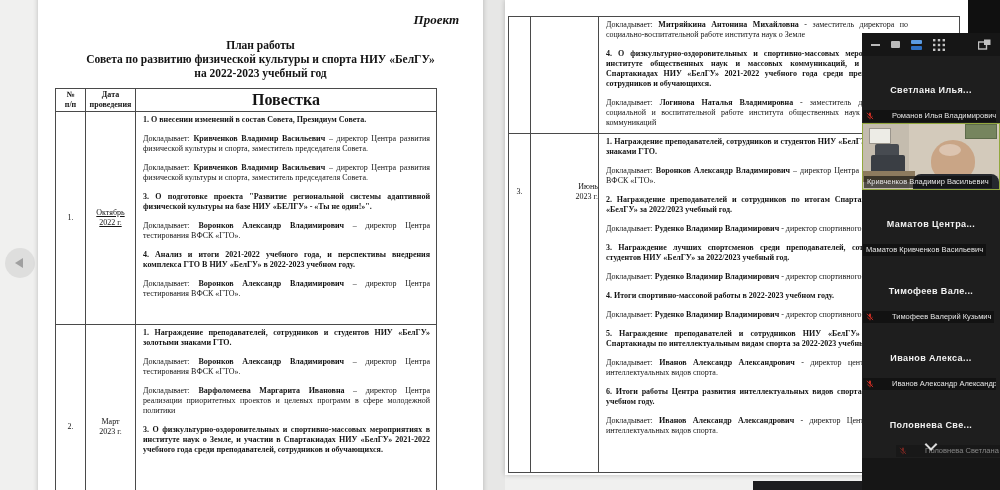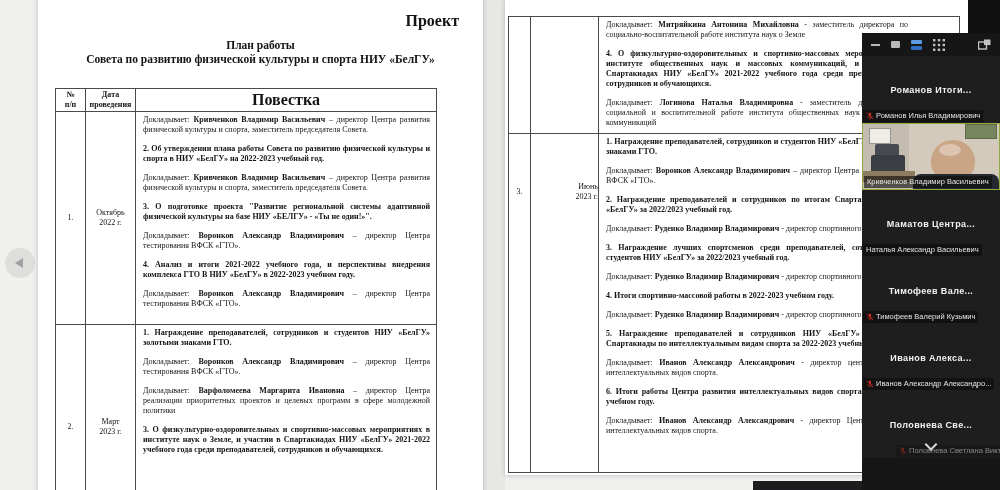--- a/index.html
+++ b/index.html
@@ -5,21 +5,21 @@
   html,body{margin:0;padding:0;width:1000px;height:490px;overflow:hidden;
     background:#f0f0ef;font-family:"Liberation Serif",serif;}
   #screen{position:relative;width:1000px;height:490px;overflow:hidden;}
 
   
   .page{position:absolute;background:#ffffff;box-shadow:0 0 5px rgba(0,0,0,.22);color:#141414;}
   #page-left{left:38px;top:-6px;width:445px;height:506px;}
   #page-right{left:505px;top:0;width:495px;height:475px;}
   .page-gap{position:absolute;left:483px;top:0;width:22px;height:490px;background:#e7e7e6;}
 
-  .watermark{position:absolute;top:18px;right:24px;font-weight:bold;font-size:16px;}
+  .watermark{position:absolute;top:18px;right:24px;font-weight:bold;font-size:13px;font-style:italic;}
   .doc-title{position:absolute;left:0;right:0;top:44px;text-align:center;font-weight:bold;
     font-size:11.5px;line-height:14px;}
 
   .doc-table{position:absolute;border:1px solid #4a4a4a;display:flex;flex-direction:column;
     box-sizing:border-box;background:#fff;}
   #table-left{left:17px;top:94px;width:382px;height:418px;}
   #table-right{left:3px;top:16px;width:452px;height:457px;}
   .t-row{display:flex;border-top:1px solid #4a4a4a;box-sizing:border-box;overflow:hidden;min-height:0;}
   .doc-table .t-row:first-child{border-top:none;}
   .c-num,.c-date{border-right:1px solid #4a4a4a;box-sizing:border-box;display:flex;
@@ -48,21 +48,21 @@
   .ic-strip i{display:block;width:11px;height:4px;border-radius:1px;}
   .ic-strip i:nth-child(1){background:#5b9be2;}
   .ic-strip i:nth-child(2){background:#2e6fc2;}
   .ic-popout{margin-left:auto;}
 
   .tile{position:relative;height:67px;background:#1e1e1e;box-sizing:border-box;overflow:hidden;}
   .tile .center-name{position:absolute;top:50%;left:0;right:0;transform:translateY(-50%);
     text-align:center;color:#f2f2f2;font-weight:bold;font-size:9px;letter-spacing:.4px;white-space:nowrap;}
   .tile .name-label{position:absolute;left:1px;bottom:1px;max-width:133px;background:rgba(12,12,12,.62);
     color:#e4e4e4;font-size:7.5px;line-height:10px;padding:1px 3px;display:flex;align-items:center;
-    gap:2px;white-space:nowrap;overflow:hidden;box-sizing:border-box;}
+    gap:18px;white-space:nowrap;overflow:hidden;box-sizing:border-box;}
   .tile .name-label.faded{opacity:.5;margin-left:33px;}
   .tile.video{border:1px solid #93a83e;}
   .chev{position:absolute;left:50%;bottom:9px;width:7px;height:7px;border-right:2px solid #dcdcdc;
     border-bottom:2px solid #dcdcdc;transform:translateX(-50%) rotate(45deg);}
 
   
   .scene{position:absolute;inset:0;background:#d3cabb;}
   .scene .wallshade{position:absolute;left:0;top:0;width:46px;height:100%;background:#c4bcae;}
   .scene .frame{position:absolute;left:6px;top:4px;width:20px;height:14px;background:#edece6;border:1px solid #9a958c;}
   .scene .pic{position:absolute;right:2px;top:0;width:30px;height:13px;background:#76855e;border:1px solid #5d6b4a;}
@@ -83,46 +83,47 @@
 
 <div id="screen">
 
   <div class="page-gap"></div>
 
   <div class="page" id="page-left">
     <div class="watermark">Проект</div>
     <div class="doc-title">
       <div>План работы</div>
       <div>Совета по развитию физической культуры и спорта НИУ «БелГУ»</div>
+      <div>на 2022-2023 учебный год</div>
     </div>
     <div class="doc-table" id="table-left">
         <div class="t-row t-header" style="height: 22px;">
           <div class="c-num" style="width: 30px;">
             <div>№</div>
             <div>п/п</div>
           </div>
           <div class="c-date" style="width: 50px;">
             <div>Дата</div>
             <div>проведения</div>
           </div>
           <div class="c-agenda" style="display: flex; flex-direction: column; justify-content: center; align-items: center; padding: 0px;">
             <div>Повестка</div>
           </div>
         </div>
         <div class="t-row" style="height: 213px;">
           <div class="c-num" style="width: 30px; justify-content: center;">
             <div>1.</div>
           </div>
-          <div class="c-date" style="width: 50px; justify-content: center;">
+          <div class="c-date" style="width: 50px; justify-content: center; text-decoration: underline;">
             <div>Октябрь</div>
             <div>2022 г.</div>
           </div>
           <div class="c-agenda">
+            <p><span class="b">1. О внесении изменений в состав Совета, Президиум Совета.</span></p>
             <p><span>Докладывает: </span><span class="b">Кривченков Владимир Васильевич</span><span> – директор Центра развития физической культуры и спорта, заместитель председателя Совета.</span></p>
-            <p><span class="b">2. Об утверждении плана работы Совета по развитию физической культуры и спорта в НИУ «БелГУ» на 2022-2023 учебный год.</span></p>
             <p><span>Докладывает: </span><span class="b">Кривченков Владимир Васильевич</span><span> – директор Центра развития физической культуры и спорта, заместитель председателя Совета.</span></p>
             <p><span class="b">3. О подготовке проекта "Развитие региональной системы адаптивной физической культуры на базе НИУ «БЕЛГУ» - «Ты не один!»".</span></p>
             <p><span>Докладывает: </span><span class="b">Воронков Александр Владимирович</span><span> – директор Центра тестирования ВФСК «ГТО».</span></p>
             <p><span class="b">4. Анализ и итоги 2021-2022 учебного года, и перспективы внедрения комплекса ГТО В НИУ «БелГУ» в 2022-2023 учебном году.</span></p>
             <p><span>Докладывает: </span><span class="b">Воронков Александр Владимирович</span><span> – директор Центра тестирования ВФСК «ГТО».</span></p>
           </div>
         </div>
         <div class="t-row" style="flex: 1 1 0%;">
           <div class="c-num" style="width: 30px; padding-top: 97px;">
             <div>2.</div>
@@ -207,21 +208,21 @@
       </span>
       <span class="ic ic-popout">
         <svg width="13" height="11" viewBox="0 0 13 11">
           <rect x="0.5" y="3" width="8" height="7" fill="none" stroke="#c2c2c2" stroke-width="1.4"></rect>
           <rect x="6" y="0.5" width="6.5" height="5.5" fill="#c2c2c2"></rect>
         </svg>
       </span>
     </div>
     <div id="tiles">
         <div class="tile">
-          <div class="center-name">Романов Итоги...</div>
+          <div class="center-name">Светлана Илья...</div>
           <div class="name-label">
             <span style="display: inline-flex;">
               <svg width="8" height="8" viewBox="0 0 12 12">
                 <rect x="4.6" y="0.8" width="2.8" height="5.6" rx="1.4" fill="#d93025"></rect>
                 <path d="M2.6 5.6a3.4 3.4 0 0 0 6.8 0" stroke="#d93025" stroke-width="1" fill="none"></path>
                 <line x1="6" y1="9" x2="6" y2="11" stroke="#d93025" stroke-width="1"></line>
                 <line x1="1.4" y1="1.2" x2="10.6" y2="10.6" stroke="#d93025" stroke-width="1.3"></line>
               </svg>
             </span>
             <span>Романов Илья Владимирович</span>
@@ -238,21 +239,21 @@
             <div class="head"></div>
             <div class="suit"></div>
           </div>
           <div class="name-label">
             <span>Кривченков Владимир Васильевич</span>
           </div>
         </div>
         <div class="tile">
           <div class="center-name">Маматов Центра...</div>
           <div class="name-label">
-            <span>Наталья Александр Васильевич</span>
+            <span>Маматов Кривченков Васильевич</span>
           </div>
         </div>
         <div class="tile">
           <div class="center-name">Тимофеев Вале...</div>
           <div class="name-label">
             <span style="display: inline-flex;">
               <svg width="8" height="8" viewBox="0 0 12 12">
                 <rect x="4.6" y="0.8" width="2.8" height="5.6" rx="1.4" fill="#d93025"></rect>
                 <path d="M2.6 5.6a3.4 3.4 0 0 0 6.8 0" stroke="#d93025" stroke-width="1" fill="none"></path>
                 <line x1="6" y1="9" x2="6" y2="11" stroke="#d93025" stroke-width="1"></line>

